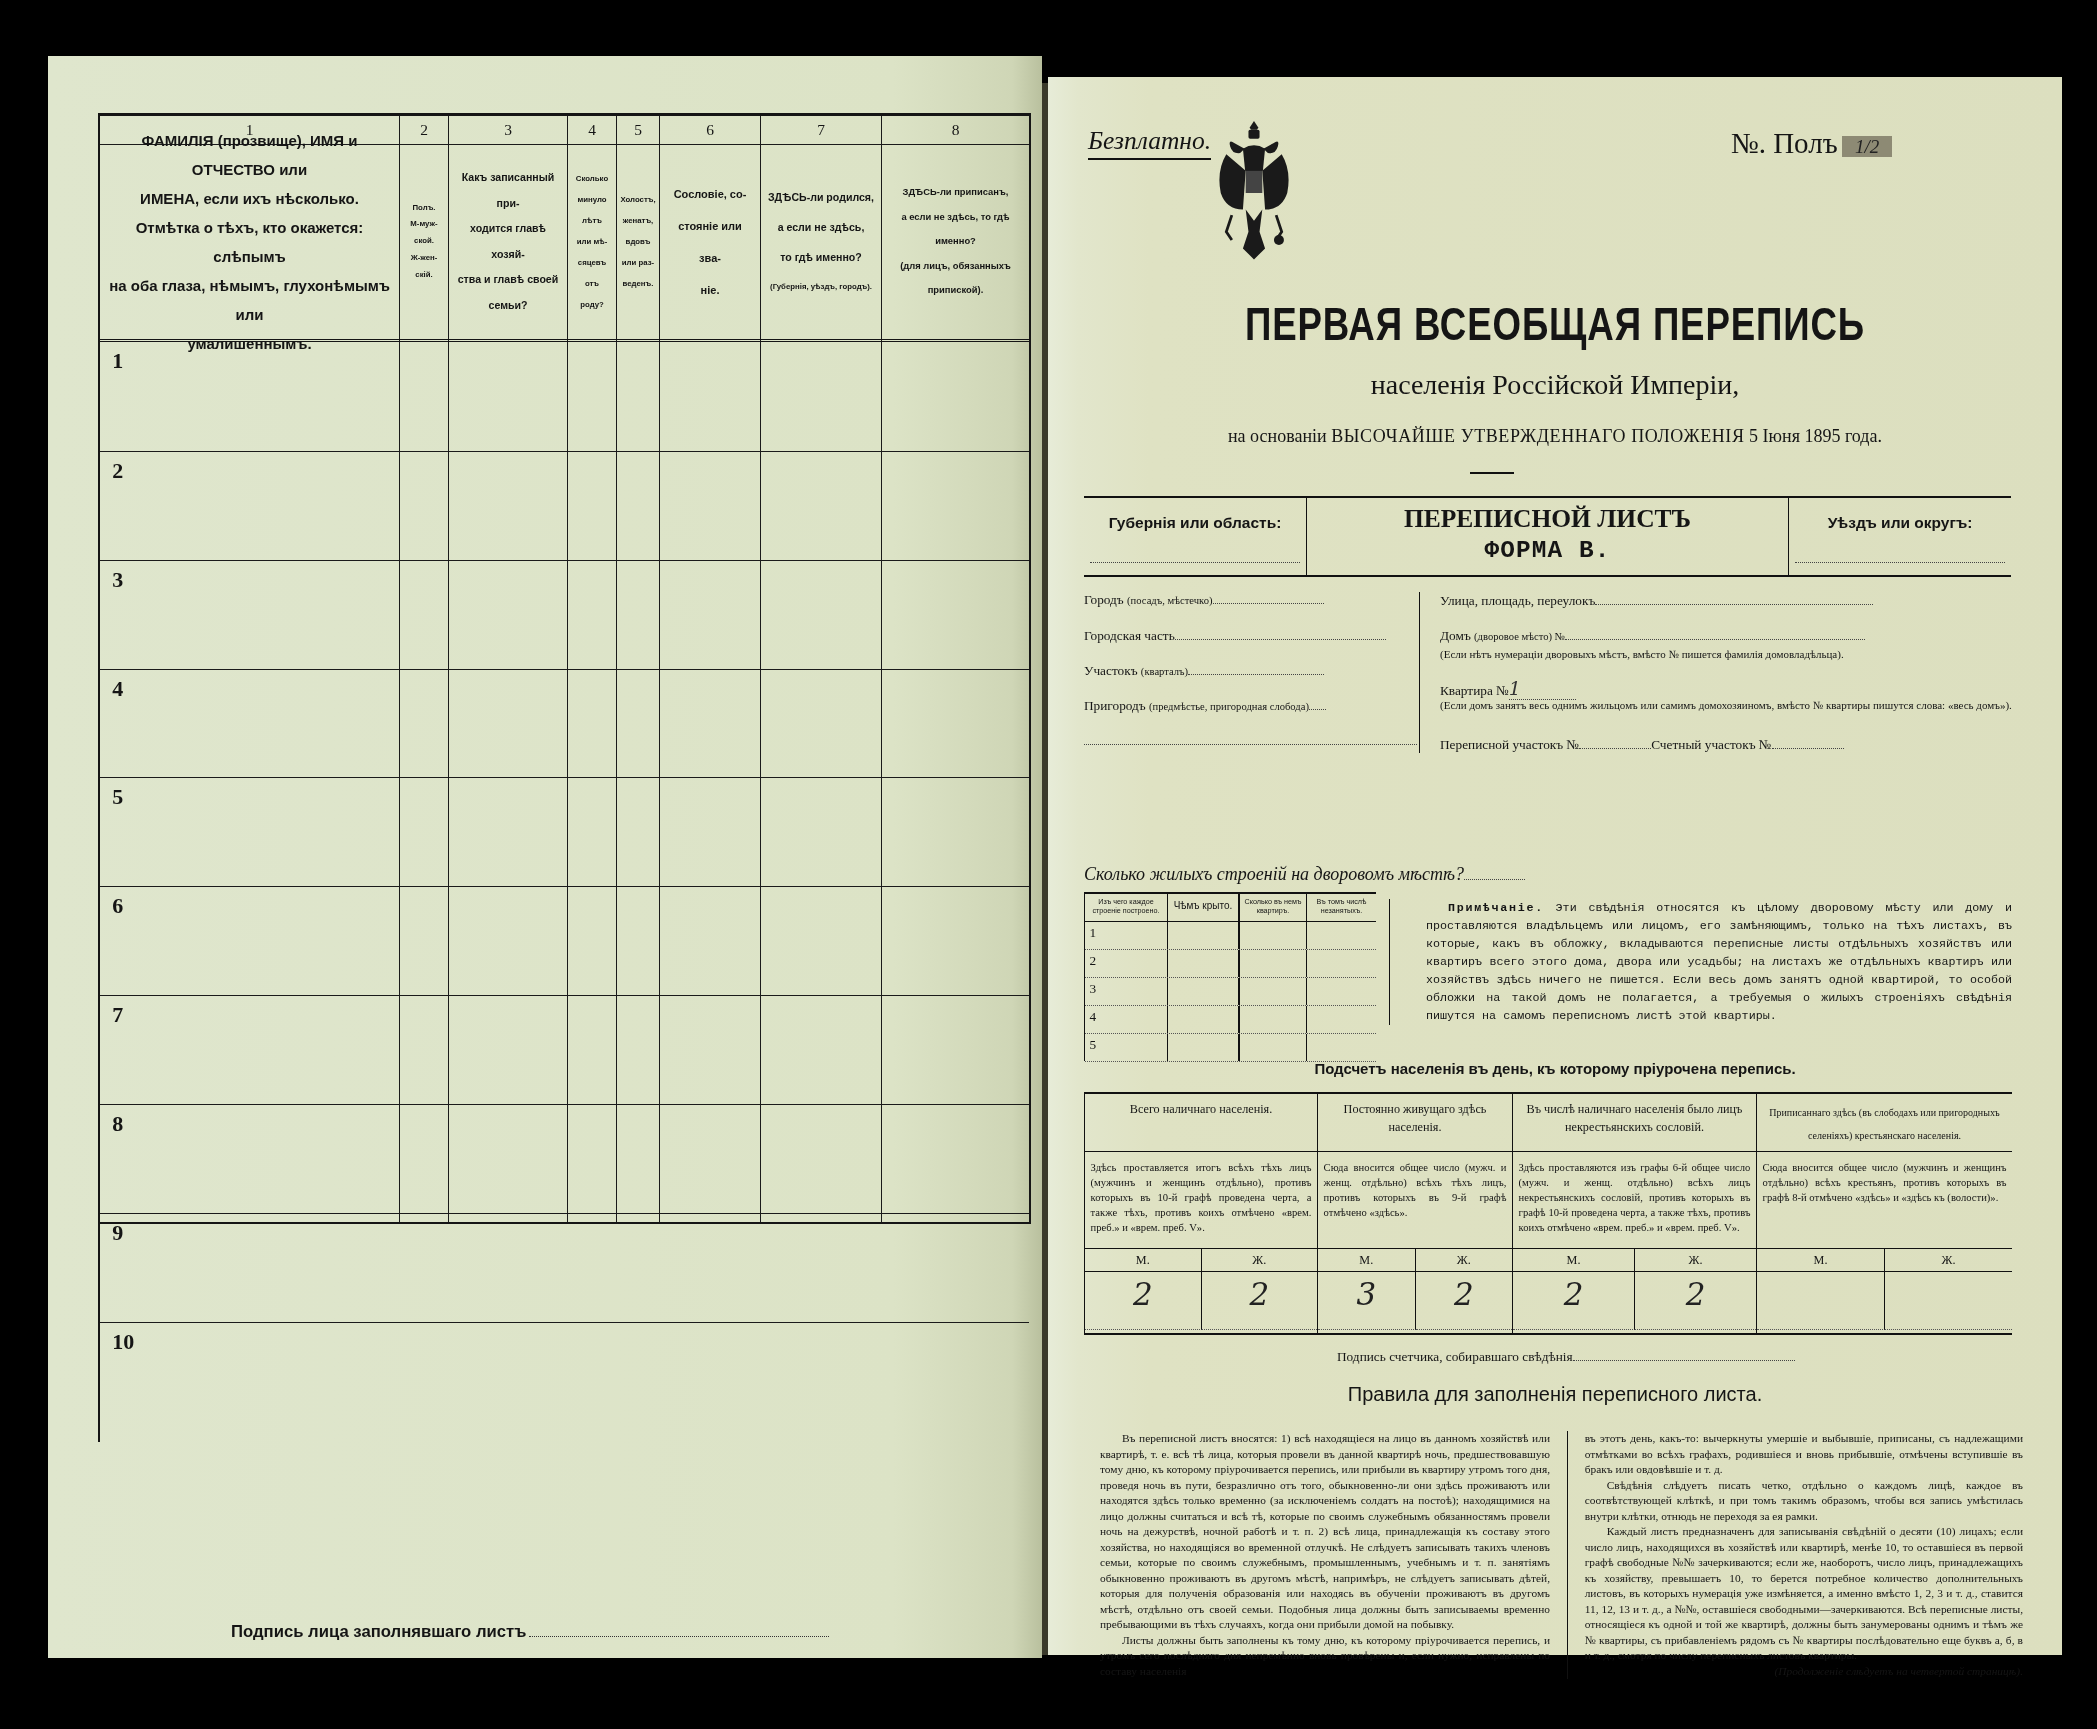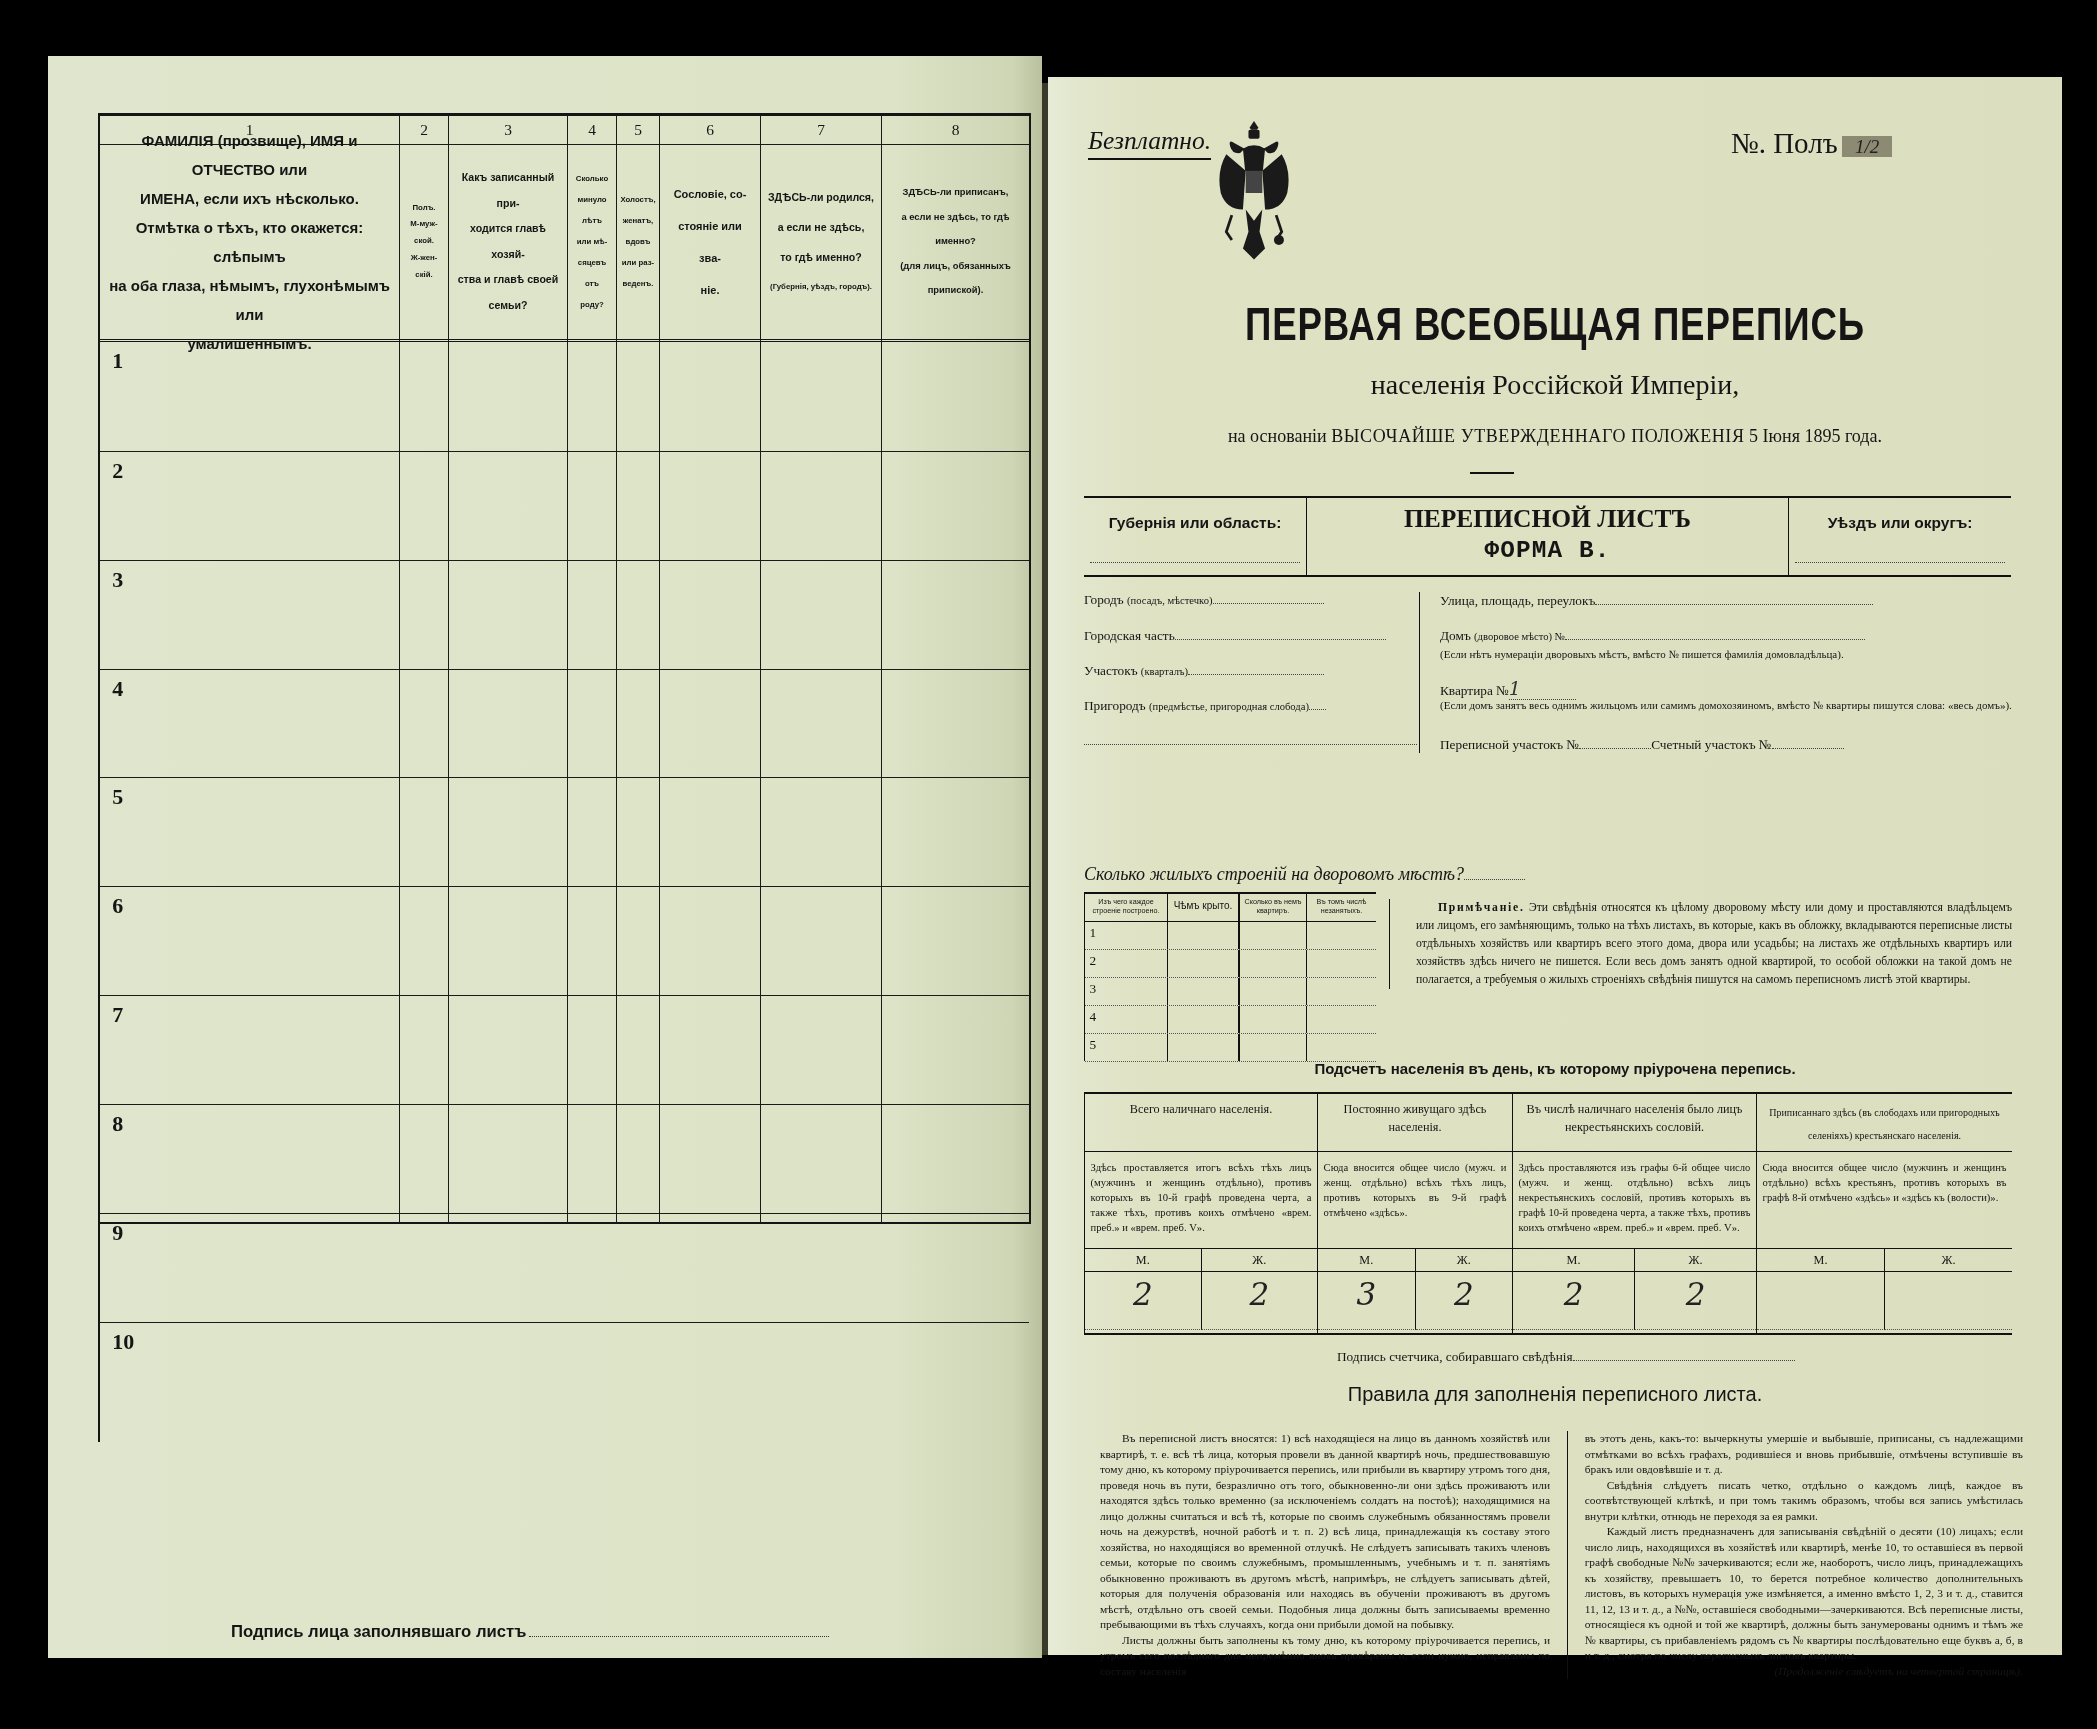--- a/index.html
+++ b/index.html
@@ -74,21 +74,21 @@
   .btable { position:absolute; left:36px; top:815px; width:291px; height:167px;
     border-left:1.7px solid #111; border-top:2.8px solid #111; }
   .btable .bh { display:flex; height:27px; border-bottom:1.7px solid #111; }
   .btable .bh div, .btable .br div { box-sizing:border-box; border-right:1.1px solid #111; }
   .btable .bh div { font-size:7.2px; text-align:center; line-height:9px; padding-top:3.3px; font-family:"Liberation Sans", sans-serif; font-stretch:condensed; }
   .btable .br { display:flex; height:27px; border-bottom:1.1px dotted #555; }
   .btable .br .n { font-size:13.3px; padding-left:4.4px; line-height:22px; }
   .btable .dbl { border-right:2.8px double #111 !important; }
 
   .note { position:absolute; left:389px; top:822px; width:575px; font-size:11.7px; line-height:18px; text-align:justify; text-indent:22px;
-    border-left:1.7px solid #111; padding-left:26px; box-sizing:border-box; font-family:Liberation Serif, serif; }
+    border-left:1.7px solid #111; padding-left:36px; box-sizing:border-box; font-family:Liberation Mono, monospace; }
   .note b { letter-spacing:1.7px; }
 
   .counthead { position:absolute; left:0; right:0; top:983px; text-align:center; font-family:"Liberation Sans", sans-serif;
     font-weight:bold; font-stretch:condensed; font-size:15px; }
   .ctable { position:absolute; left:36px; top:1015px; width:927px; height:239px; border-top:2.2px solid #111; border-bottom:2.8px solid #111; border-left:1.1px solid #111; }
   .cgroups { display:flex; height:100%; }
   .cg { border-right:1.1px solid #111; box-sizing:border-box; position:relative; }
   .cg .ch { height:58px; border-bottom:1.7px solid #111; font-size:12.2px; line-height:18px; text-align:center; padding:5.6px 5.6px 0; box-sizing:border-box; }
   .cg .cd { height:97px; border-bottom:1.7px solid #111; font-size:10.6px; line-height:15px; text-align:justify; padding:7.8px 5.6px 0; box-sizing:border-box; }
   .cg .mf { display:flex; height:22px; border-bottom:1.7px solid #111; }

